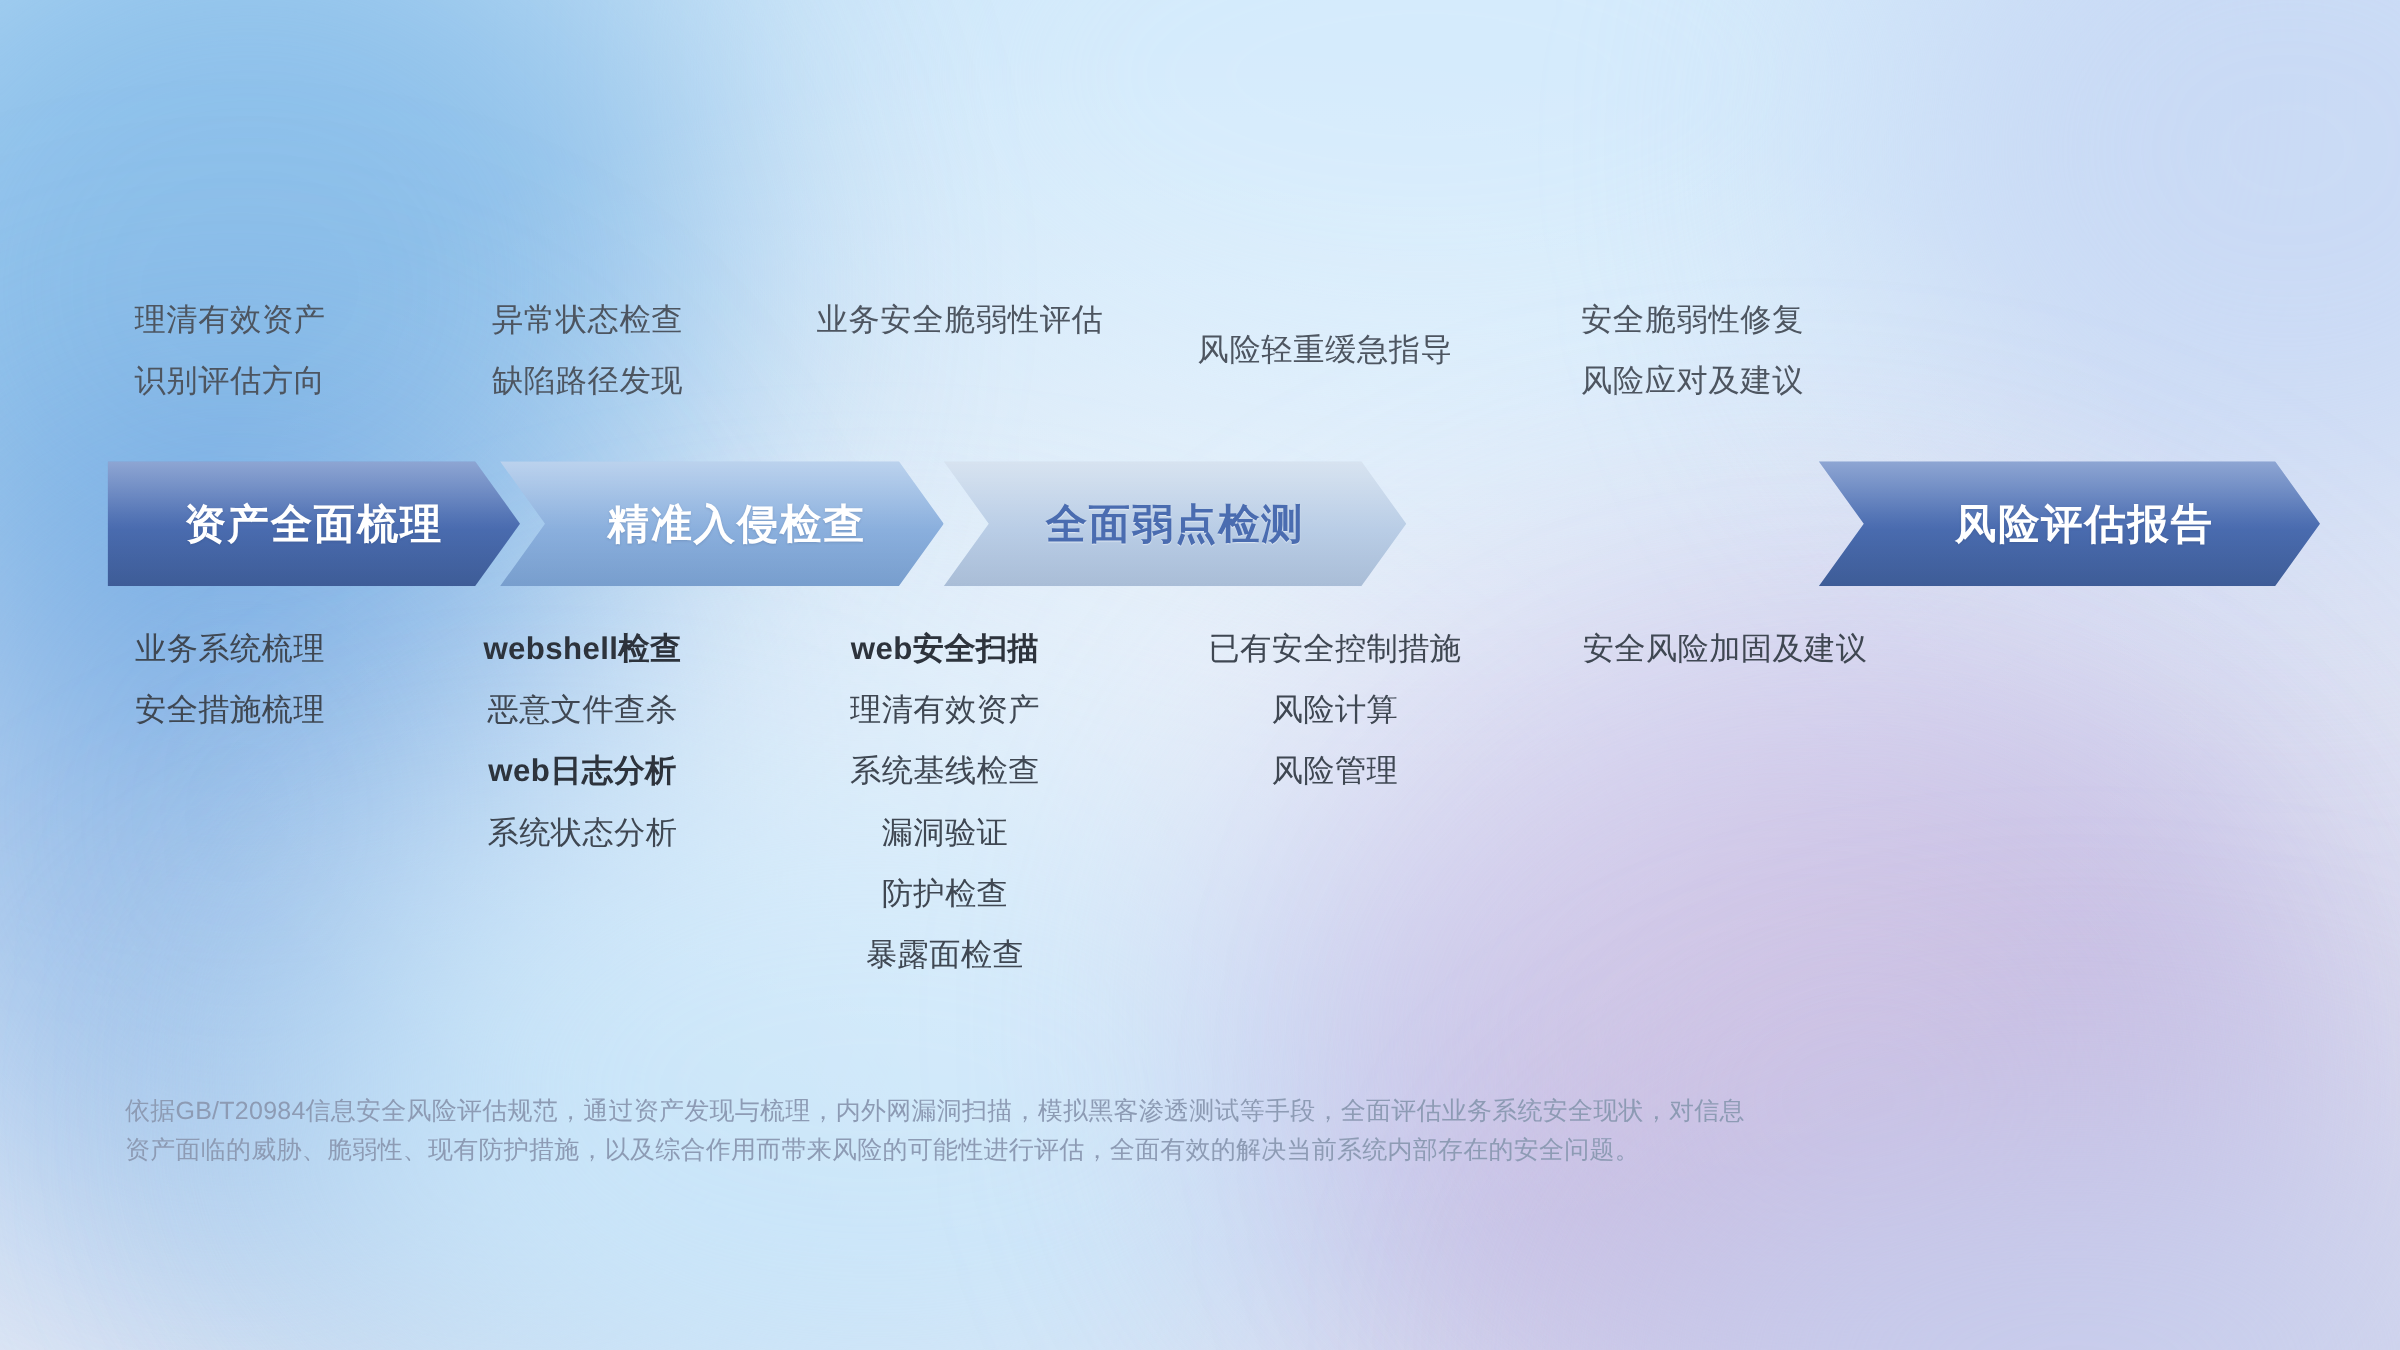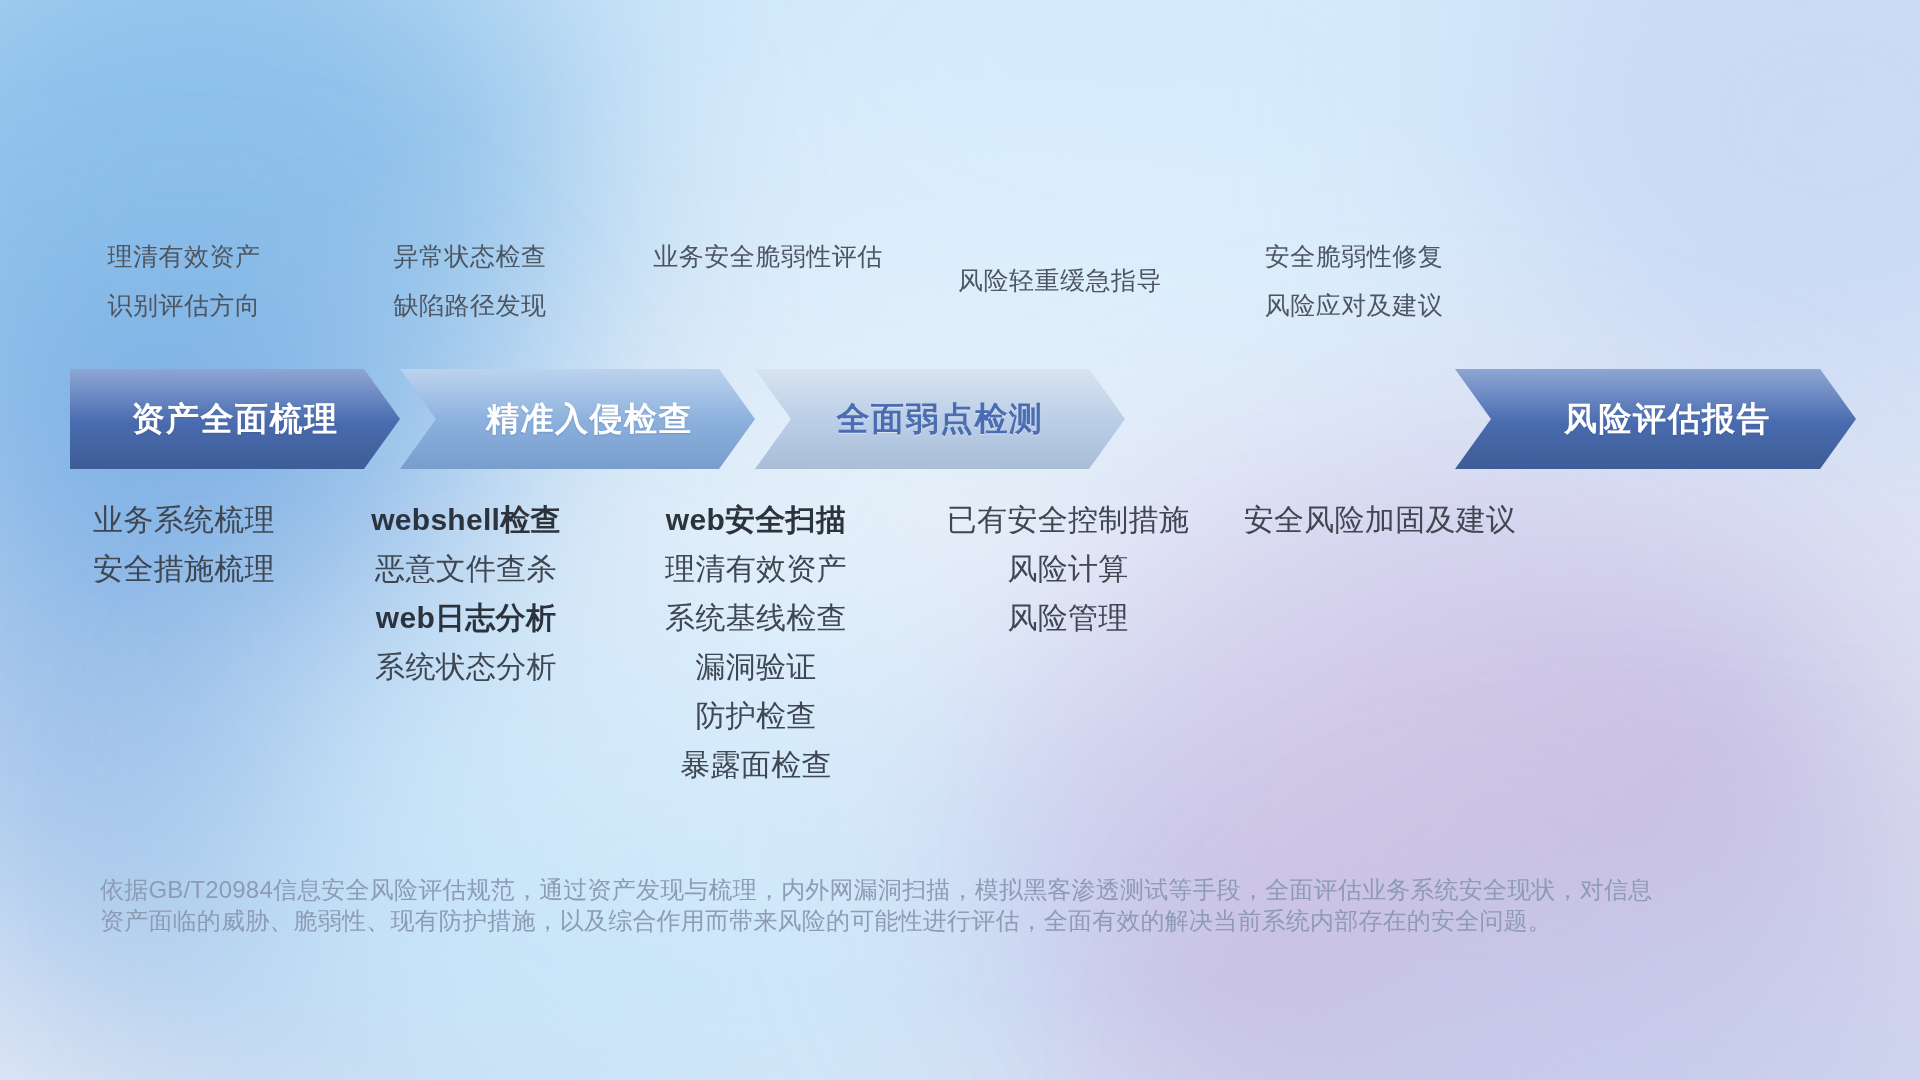--- a/index.html
+++ b/index.html
@@ -62,29 +62,29 @@
   .chev .lbl{
     position:relative;z-index:3;font-size:33px;font-weight:bold;
     letter-spacing:1.5px;white-space:nowrap;
     text-shadow:0 1px 2px rgba(40,60,100,.20);
   }
   .chev.light .lbl{text-shadow:0 1px 1px rgba(255,255,255,.55);}
 
   
   #bot-row{top:495px;left:88px;width:1768px;align-items:flex-start;}
   .bot-item{
-    color:#3f4752;font-size:30px;line-height:49px;white-space:nowrap;
+    color:#3f4752;font-size:25px;line-height:49px;white-space:nowrap;
     letter-spacing:.3px;
   }
   .bot-item.strong{font-weight:bold;color:#2d333c;}
 
   
   #footer{
     position:absolute;left:100px;top:874px;width:1560px;
-    color:#8d9bb4;font-size:24px;line-height:31px;letter-spacing:.2px;
+    color:#8d9bb4;font-size:20px;line-height:31px;letter-spacing:.2px;
   }
 </style>
 </head>
 <body>
 
 <div class="bg">
   <div class="bg-base"></div>
   <div class="blob blob-f"></div>
   <div class="blob blob-g"></div>
   <div class="blob blob-a"></div>
@@ -114,21 +114,21 @@
       <div class="col" style="position: absolute; left: 972px; transform: translateX(-50%); top: 24px;">
         <div class="top-item">风险轻重缓急指导</div>
       </div>
       <div class="col" style="position: absolute; left: 1266px; transform: translateX(-50%); top: 0px;">
         <div class="top-item">安全脆弱性修复</div>
         <div class="top-item">风险应对及建议</div>
       </div>
     </div>
 
   <div id="band">
-      <div class="chev" style="left: 0px; width: 330px; z-index: 10;">
+      <div class="chev" style="left: 16px; width: 330px; z-index: 10;">
         <div class="shape" style="background: linear-gradient(rgb(93, 127, 192) 0%, rgb(74, 108, 176) 50%, rgb(65, 97, 159) 100%);"></div>
         <div class="lbl" style="color: rgb(255, 255, 255); margin-left: 0px;">资产全面梳理</div>
       </div>
       <div class="chev notch" style="left: 330px; width: 355px; z-index: 9;">
         <div class="shape" style="background: linear-gradient(rgb(158, 191, 230) 0%, rgb(138, 175, 221) 55%, rgb(126, 166, 216) 100%);"></div>
         <div class="lbl" style="color: rgb(255, 255, 255); margin-left: 24px;">精准入侵检查</div>
       </div>
       <div class="chev notch light" style="left: 685px; width: 370px; z-index: 8;">
         <div class="shape" style="background: linear-gradient(rgb(198, 215, 234) 0%, rgb(185, 205, 230) 55%, rgb(178, 199, 226) 100%);"></div>
         <div class="lbl" style="color: rgb(74, 108, 176); ">全面弱点检测</div>

